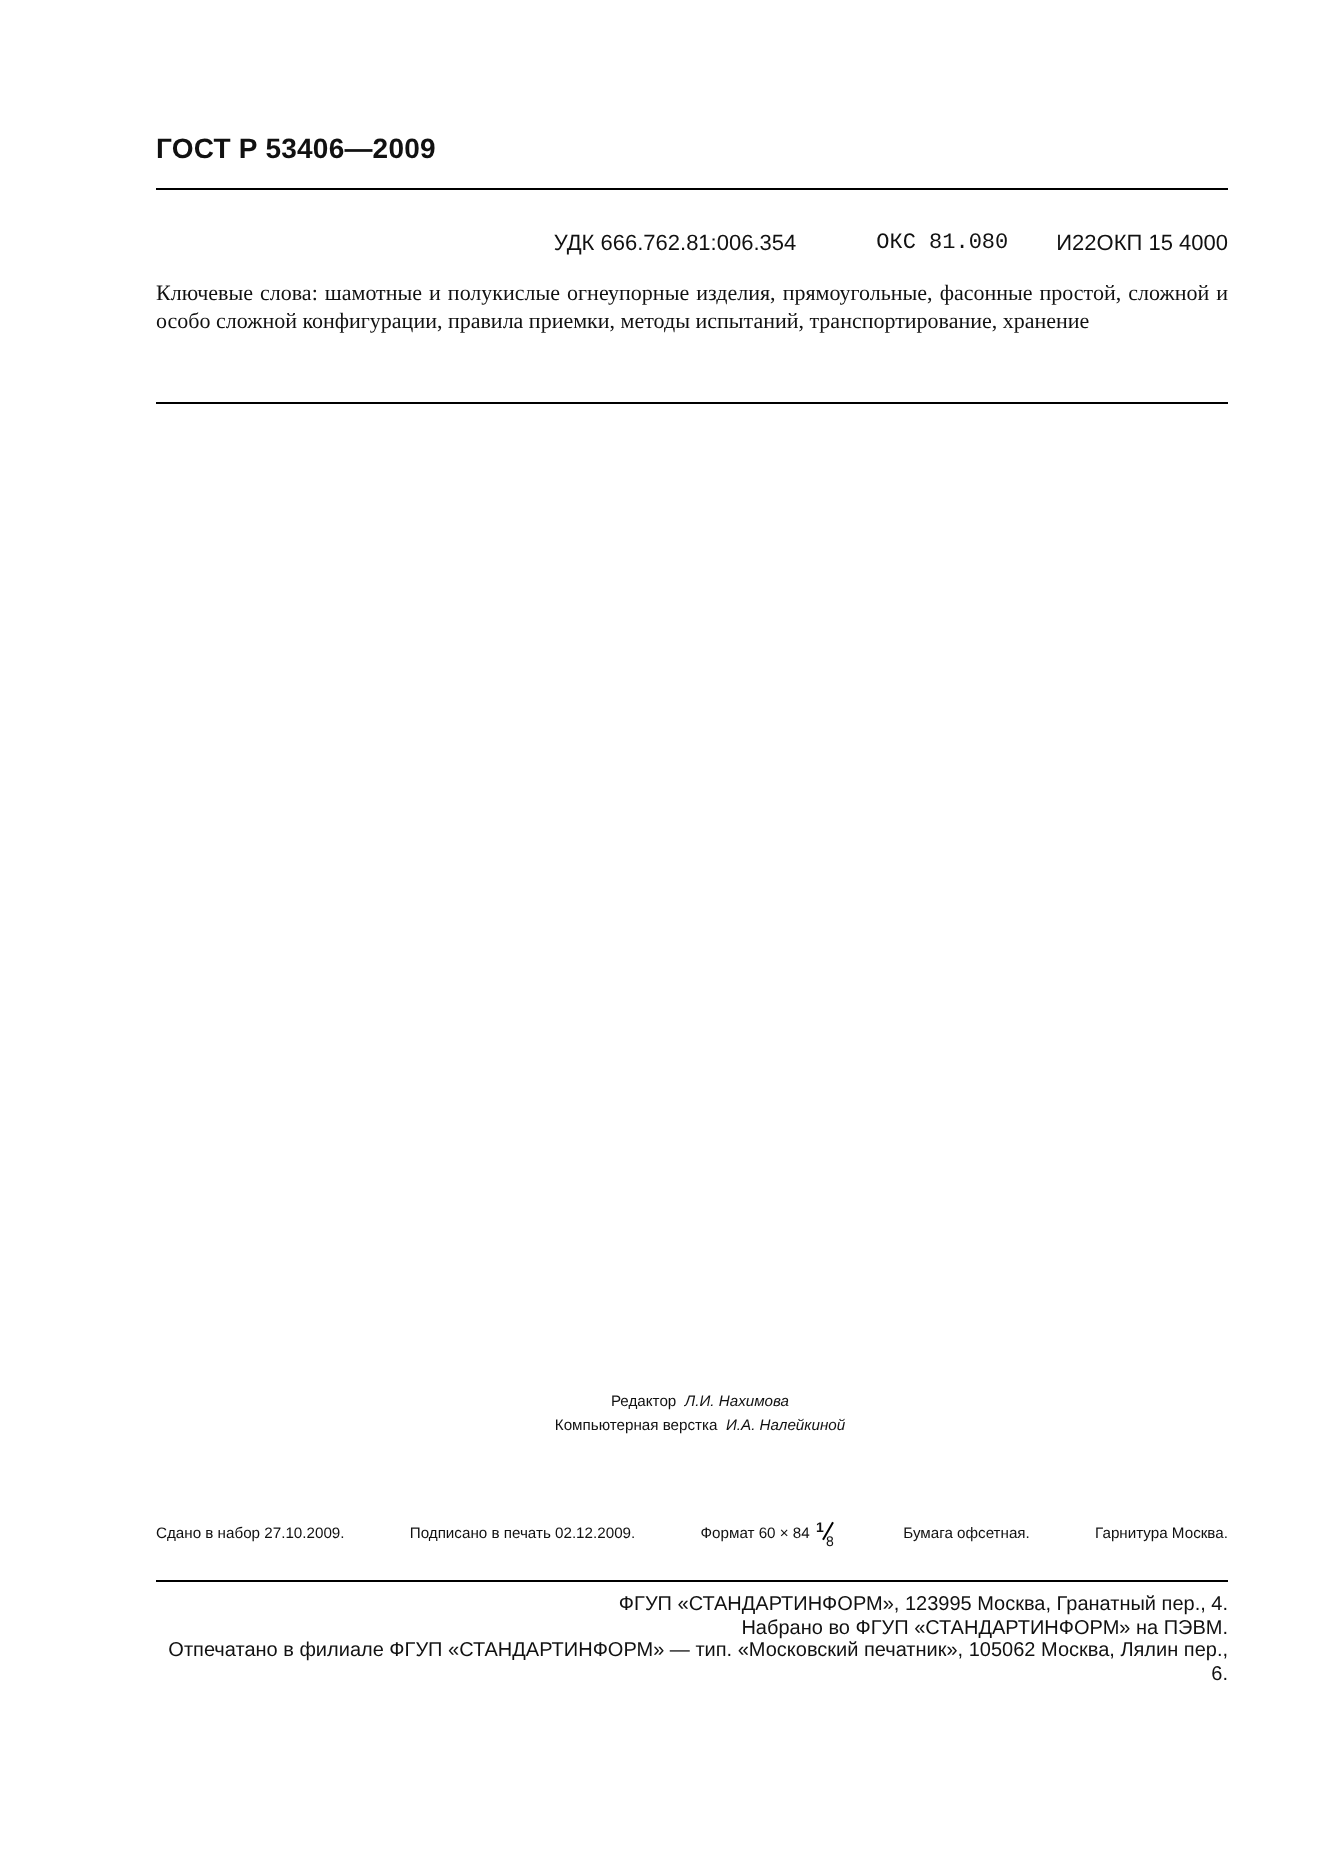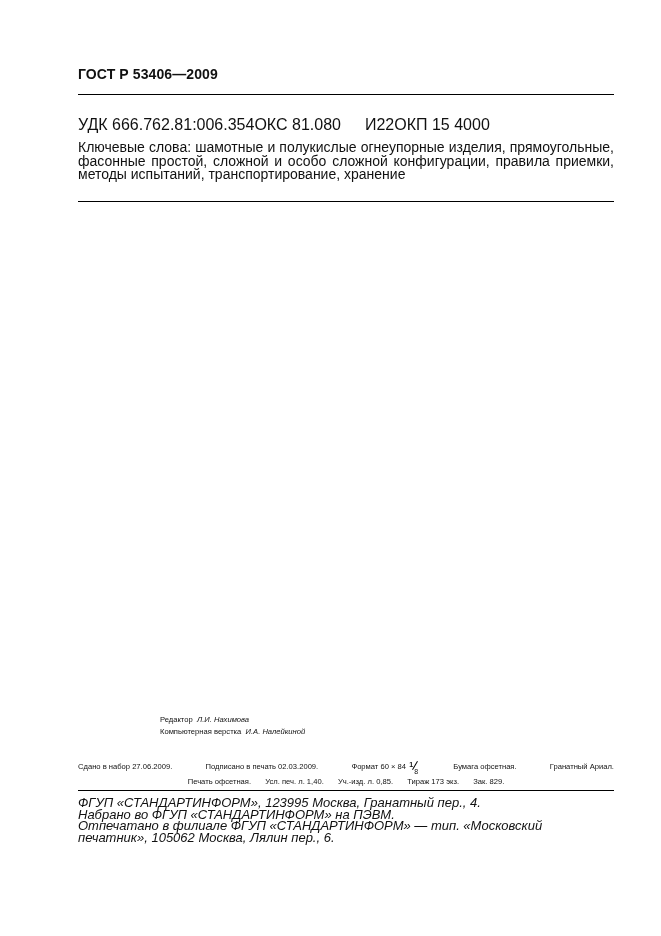--- a/index.html
+++ b/index.html
@@ -1,78 +1,71 @@
 <!DOCTYPE html>
 <html><head>
 <meta charset="utf-8">
 <style>
   html, body { margin: 0; padding: 0; background: #ffffff; }
   body { width: 661px; height: 936px; position: relative; overflow: hidden;
          font-family: "Liberation Sans", sans-serif; color: #111; }
   .abs { position: absolute; }
   .gost-title { left: 78px; top: 66px; font-size: 14px; font-weight: bold; letter-spacing: 0.1px; }
   .hr { position: absolute; left: 78px; width: 536px; height: 0; border-top: 1px solid #000; }
-  .codes { left: 78px; top: 116px; width: 536px; font-size: 16px; display: flex; justify-content: flex-start; }
+  .codes { left: 78px; top: 116px; width: 536px; font-size: 11px; display: flex; justify-content: flex-end; }
   .codes span { white-space: nowrap; }
-  .keywords { left: 78px; top: 141px; width: 536px; font-size: 14px; line-height: 13.6px; text-align: justify; }
-  .credits { left: 160px; top: 714px; width: 380px; font-size: 7.6px; line-height: 11.8px; }
+  .keywords { left: 78px; top: 141px; width: 536px; font-size: 11px; line-height: 13.6px; text-align: justify; font-family: Liberation Serif, serif; }
+  .credits { left: 160px; top: 695px; width: 380px; text-align: center; font-size: 7.6px; line-height: 11.8px; }
   .credits i { font-style: italic; }
   .imprint { left: 78px; top: 759px; width: 536px; font-size: 7.6px; line-height: 15px; }
   .imprint .row1 { display: flex; justify-content: space-between; white-space: nowrap; }
   .imprint .row2 { text-align: center; white-space: nowrap; }
   .imprint .gap { display: inline-block; width: 12px; }
   .frac { position: relative; display: inline-block; width: 12px; height: 12px; vertical-align: -3px; }
   .frac .n { position: absolute; left: 1px; top: -3px; font-size: 7px; font-weight: bold; }
   .frac .d { position: absolute; left: 6px; top: 4px; font-size: 7px; }
   .frac .slash { position: absolute; left: 2px; top: 5px; width: 10px; border-top: 1px solid #000; transform: rotate(-60deg); }
-  .publisher { left: 78px; top: 797px; width: 536px; text-align: left; font-size: 13px; line-height: 11.6px; font-style: italic; }
+  .publisher { left: 78px; top: 797px; width: 536px; text-align: right; font-size: 10px; line-height: 11.6px; }
   .publisher .links span { display: inline-block; margin: 0 16px; }
 </style>
 </head>
 <body>
 
 <div class="abs gost-title">ГОСТ Р 53406—2009</div>
 <div class="hr" style="top:94px;"></div>
 
 <div class="abs codes">
   <span>УДК 666.762.81:006.354</span>
-  <span style="">ОКС 81.080</span>
+  <span style="margin-left:40px;font-family:Liberation Mono, monospace;">ОКС 81.080</span>
   <span style="margin-left:24px;">И22</span>
   <span>ОКП 15 4000</span>
 </div>
 
 <div class="abs keywords">Ключевые слова: шамотные и полукислые огнеупорные изделия, прямоугольные, фасонные простой, сложной и особо сложной конфигурации, правила приемки, методы испытаний, транспортирование, хранение</div>
 <div class="hr" style="top:201px;"></div>
 
 <div class="abs credits">
   <div><span>Редактор</span>&nbsp; <i>Л.И. Нахимова</i></div>
   <div><span>Компьютерная верстка</span>&nbsp; <i>И.А. Налейкиной</i></div>
 </div>
 
 <div class="abs imprint">
   <div class="row1">
-    <span>Сдано в набор 27.06.2009.</span>
-    <span>Подписано в печать 02.03.2009.</span>
+    <span>Сдано в набор 27.10.2009.</span>
+    <span>Подписано в печать 02.12.2009.</span>
     <span>
       <span>Формат 60 × 84</span>
       <span class="frac">
         <span class="n">1</span>
         <span class="slash"></span>
         <span class="d">8</span>
       </span>
     </span>
     <span>Бумага офсетная.</span>
-    <span>Гранатный Ариал.</span>
-  </div>
-  <div class="row2">
-    <span>Печать офсетная.</span><span class="gap"></span>
-    <span>Усл. печ. л. 1,40.</span><span class="gap"></span>
-    <span>Уч.-изд. л. 0,85.</span><span class="gap"></span>
-    <span>Тираж  173  экз.</span><span class="gap"></span>
-    <span>Зак.  829.</span>
+    <span>Гарнитура Москва.</span>
   </div>
 </div>
 <div class="hr" style="top:790px;"></div>
 
 <div class="abs publisher">
   <div>ФГУП «СТАНДАРТИНФОРМ», 123995 Москва, Гранатный пер., 4.</div>
   <div>Набрано во ФГУП «СТАНДАРТИНФОРМ» на ПЭВМ.</div>
   <div>Отпечатано в филиале ФГУП «СТАНДАРТИНФОРМ» — тип. «Московский печатник», 105062  Москва, Лялин пер., 6.</div>
 </div>
 

